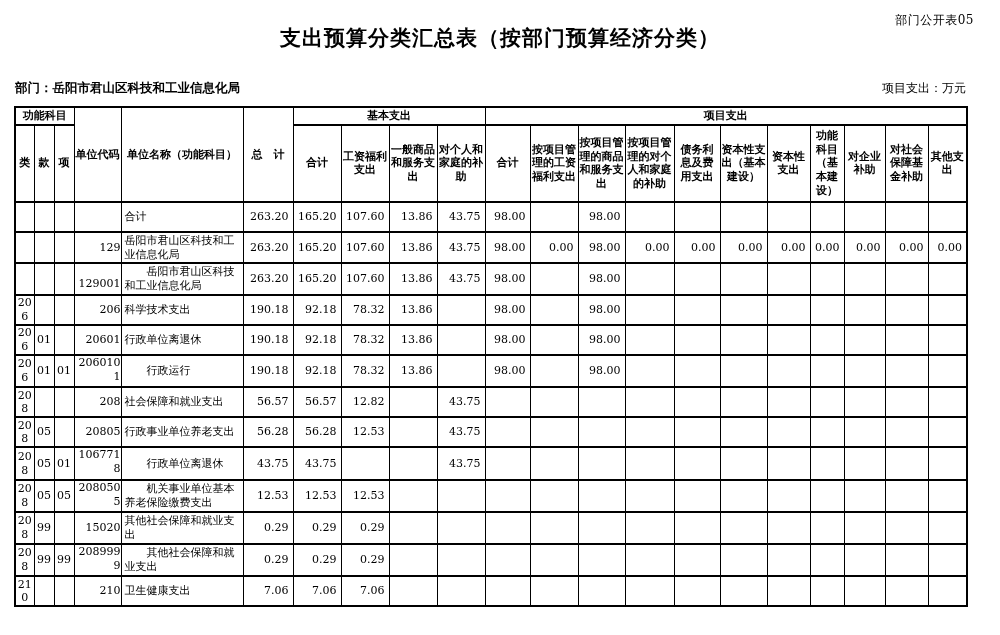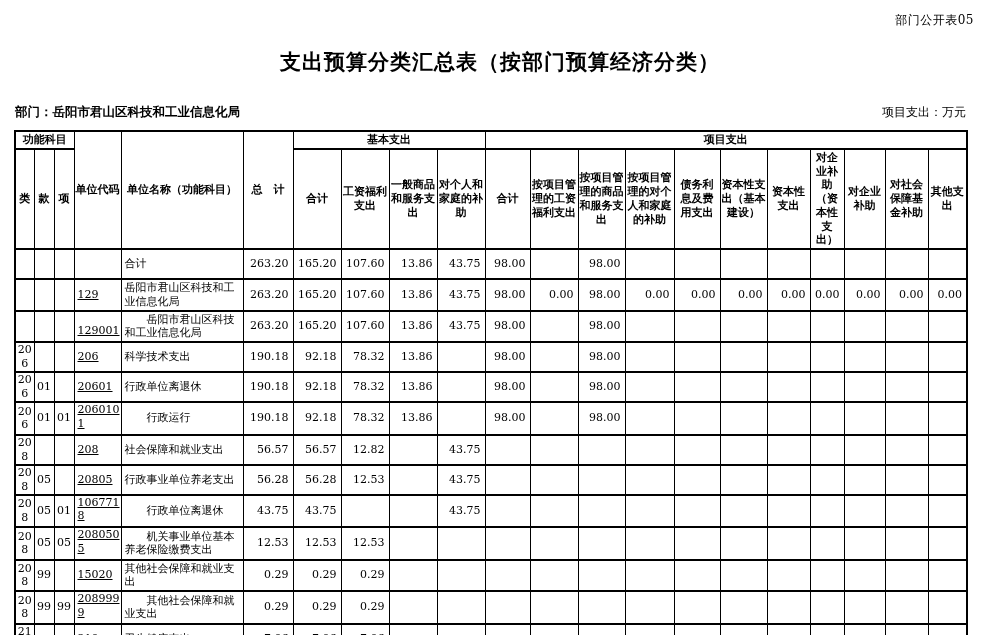--- a/index.html
+++ b/index.html
@@ -5,21 +5,21 @@
   html,body{margin:0;padding:0;background:#fff;}
   body{
     width:1000px;height:635px;position:relative;color:#000;
     font-family:"DejaVu Serif","Liberation Serif",serif;
     -webkit-font-smoothing:antialiased;
   }
   .doc-label{
     position:absolute;top:12px;right:26px;font-size:12px;letter-spacing:.5px;
   }
   .page-title{
-    text-align:center;padding-top:48px;font-size:21px;font-weight:bold;letter-spacing:1px;
+    text-align:center;padding-top:24px;font-size:21px;font-weight:bold;letter-spacing:1px;
   }
   .meta-row{
     display:flex;justify-content:space-between;align-items:flex-end;
     margin:28px 34px 0 15px;
     gap:38px;
   }
   .meta-dept{font-size:12.5px;font-weight:bold;}
   .meta-unit{font-size:12px;}
   table.budget{
     border-collapse:collapse;table-layout:fixed;width:952px;
@@ -31,21 +31,21 @@
   }
   table.budget th{
     font-size:11px;font-weight:bold;text-align:center;vertical-align:middle;
     padding:1px;line-height:1.25;
   }
   tr.hdr-groups{height:14px;}
   tr.hdr-cols{height:77px;}
   tbody tr{height:30px;}
   tbody td{font-size:11px;vertical-align:middle;padding:0;line-height:1.25;}
   td.cls,td.sec,td.itm{text-align:center;}
-  td.code{text-align:left;padding-left:3px;text-decoration:underline;}
+  td.code{text-align:right;padding-left:3px;}
   tr.sub td.code{vertical-align:bottom;padding-bottom:3px;}
   td.name{text-align:left;padding:1px 3px;}
   tr.sub td.name{text-indent:2em;}
   td.num{text-align:right;padding-right:4px;}
 </style>
 </head>
 <body>
 
 <div class="doc-label">部门公开表05</div>
 <div class="page-title">支出预算分类汇总表（按部门预算经济分类）</div>
@@ -95,21 +95,21 @@
       <th>工资福利支出</th>
       <th>一般商品和服务支出</th>
       <th>对个人和家庭的补助</th>
       <th>合计</th>
       <th>按项目管理的工资福利支出</th>
       <th>按项目管理的商品和服务支出</th>
       <th>按项目管理的对个人和家庭的补助</th>
       <th>债务利息及费用支出</th>
       <th>资本性支出（基本建设）</th>
       <th>资本性支出</th>
-      <th>对企业补助（资本性支出）</th>
+      <th>功能科目（基本建设）</th>
       <th>对企业补助</th>
       <th>对社会保障基金补助</th>
       <th>其他支出</th>
     </tr>
   </thead>
   <tbody>
       <tr>
         <td class="cls"></td>
         <td class="sec"></td>
         <td class="itm"></td>

